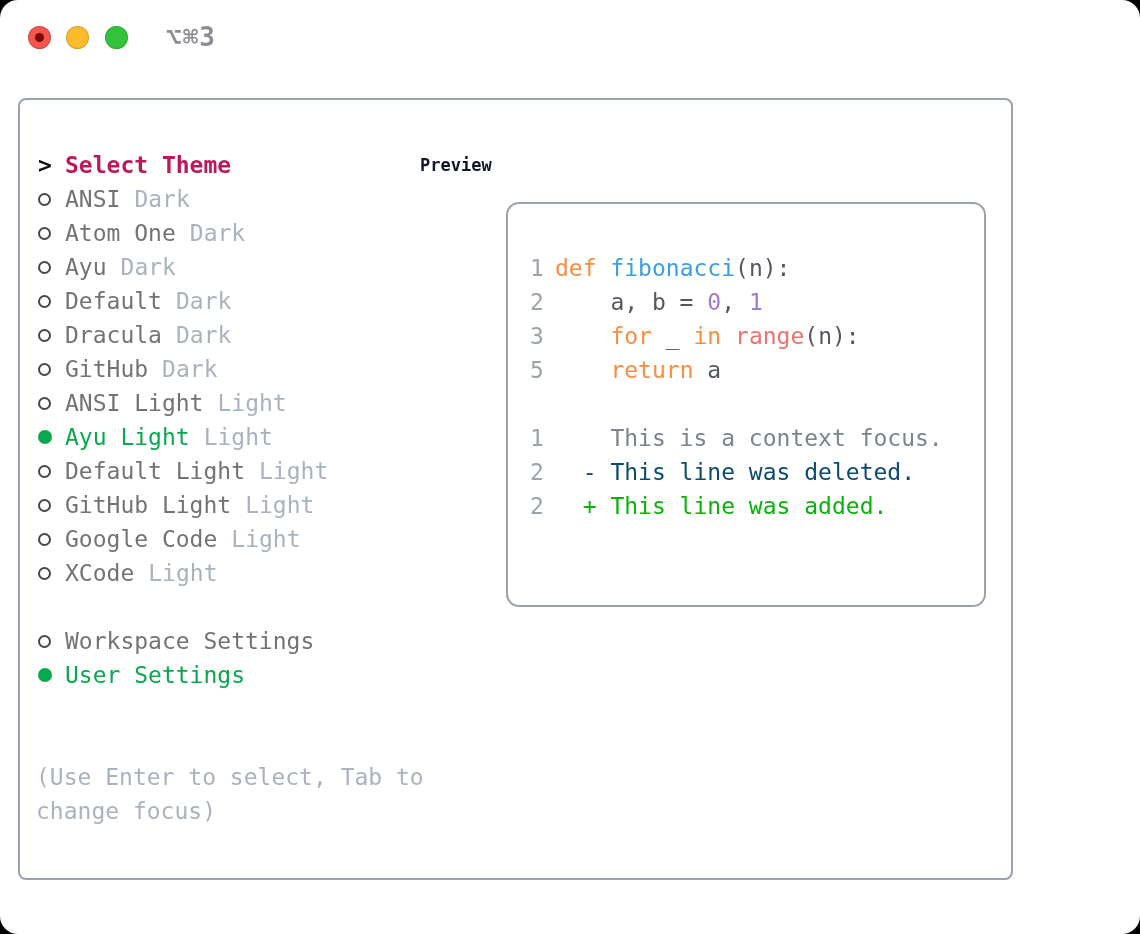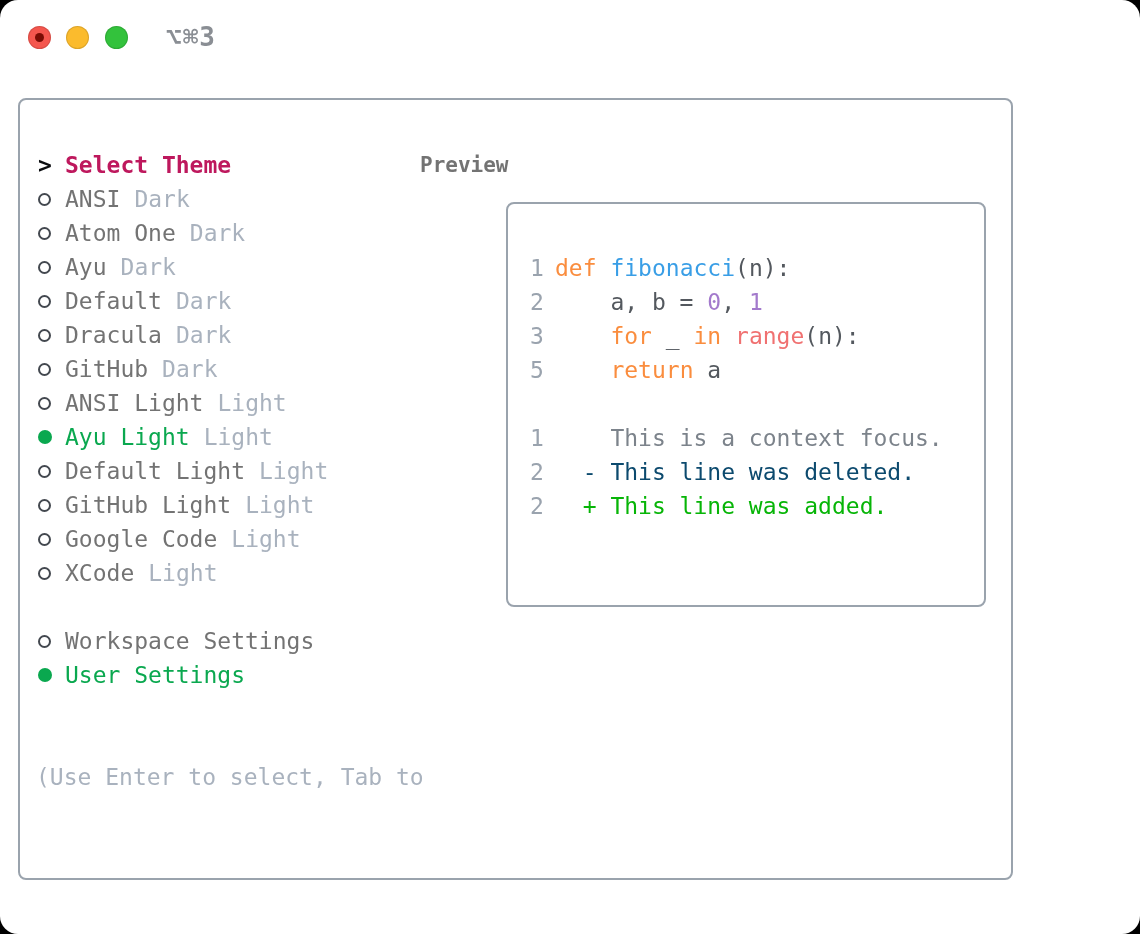--- a/index.html
+++ b/index.html
@@ -39,25 +39,25 @@
   .dotsel{width:14px;height:14px;border-radius:50%;background:#0AA84F;}
   .name{color:#737373;}
   .suffix{color:#A9B2BE;margin-left:14px;}
   .trow.selected .name{color:#0AA84F;}
   .theme-section{position:absolute;left:18px;top:48px;}
   .apply-section{position:absolute;left:18px;top:524px;}
   .hint{position:absolute;left:16px;top:660px;font-size:23px;line-height:34px;color:#A9B2BE;}
   
   .preview-title{
     position:absolute;left:400px;top:48px;height:34px;line-height:34px;
-    font-size:21px;font-weight:bold;color:#737373;
+    font-size:17px;font-weight:bold;color:#0f172a;
   }
   .preview-box{
     position:absolute;left:486px;top:102px;width:480px;height:405px;
-    box-sizing:border-box;border:2px solid #9AA3AD;border-radius:8px;background:#fff;
+    box-sizing:border-box;border:2px solid #9AA3AD;border-radius:13px;background:#fff;
   }
   .code{position:absolute;left:22px;top:47px;}
   .code-line{height:34px;line-height:34px;font-size:23px;white-space:pre;}
   .ln{display:inline-block;width:25px;color:#9AA3AE;}
   .tok-kw{color:#FA8D3E;}
   .tok-fn{color:#399EE6;}
   .tok-num{color:#A37ACC;}
   .tok-builtin{color:#F07171;}
   .tok-plain{color:#53585E;}
   .tok-context{color:#7C838B;}
@@ -187,20 +187,21 @@
             <span class="cell">
               <span class="dotsel"></span>
             </span>
             <span class="name">User Settings</span>
           </div>
         </div>
     </div>
 
     <div class="hint">
       <div>(Use Enter to select, Tab to</div>
+      <div>change focus)</div>
     </div>
 
     <div class="preview-title">Preview</div>
 
     <div class="preview-box">
       <div class="code" id="code">
           <div class="code-line"><span class="ln">1</span><span class="tok-kw">def</span><span class="tok-plain"> </span><span class="tok-fn">fibonacci</span><span class="tok-plain">(n):</span></div>
           <div class="code-line"><span class="ln">2</span><span class="tok-plain">    a, b = </span><span class="tok-num">0</span><span class="tok-plain">, </span><span class="tok-num">1</span></div>
           <div class="code-line"><span class="ln">3</span><span class="tok-plain">    </span><span class="tok-kw">for</span><span class="tok-plain"> _ </span><span class="tok-kw">in</span><span class="tok-plain"> </span><span class="tok-builtin">range</span><span class="tok-plain">(n):</span></div>
           <div class="code-line"><span class="ln">5</span><span class="tok-plain">    </span><span class="tok-kw">return</span><span class="tok-plain"> a</span></div>

